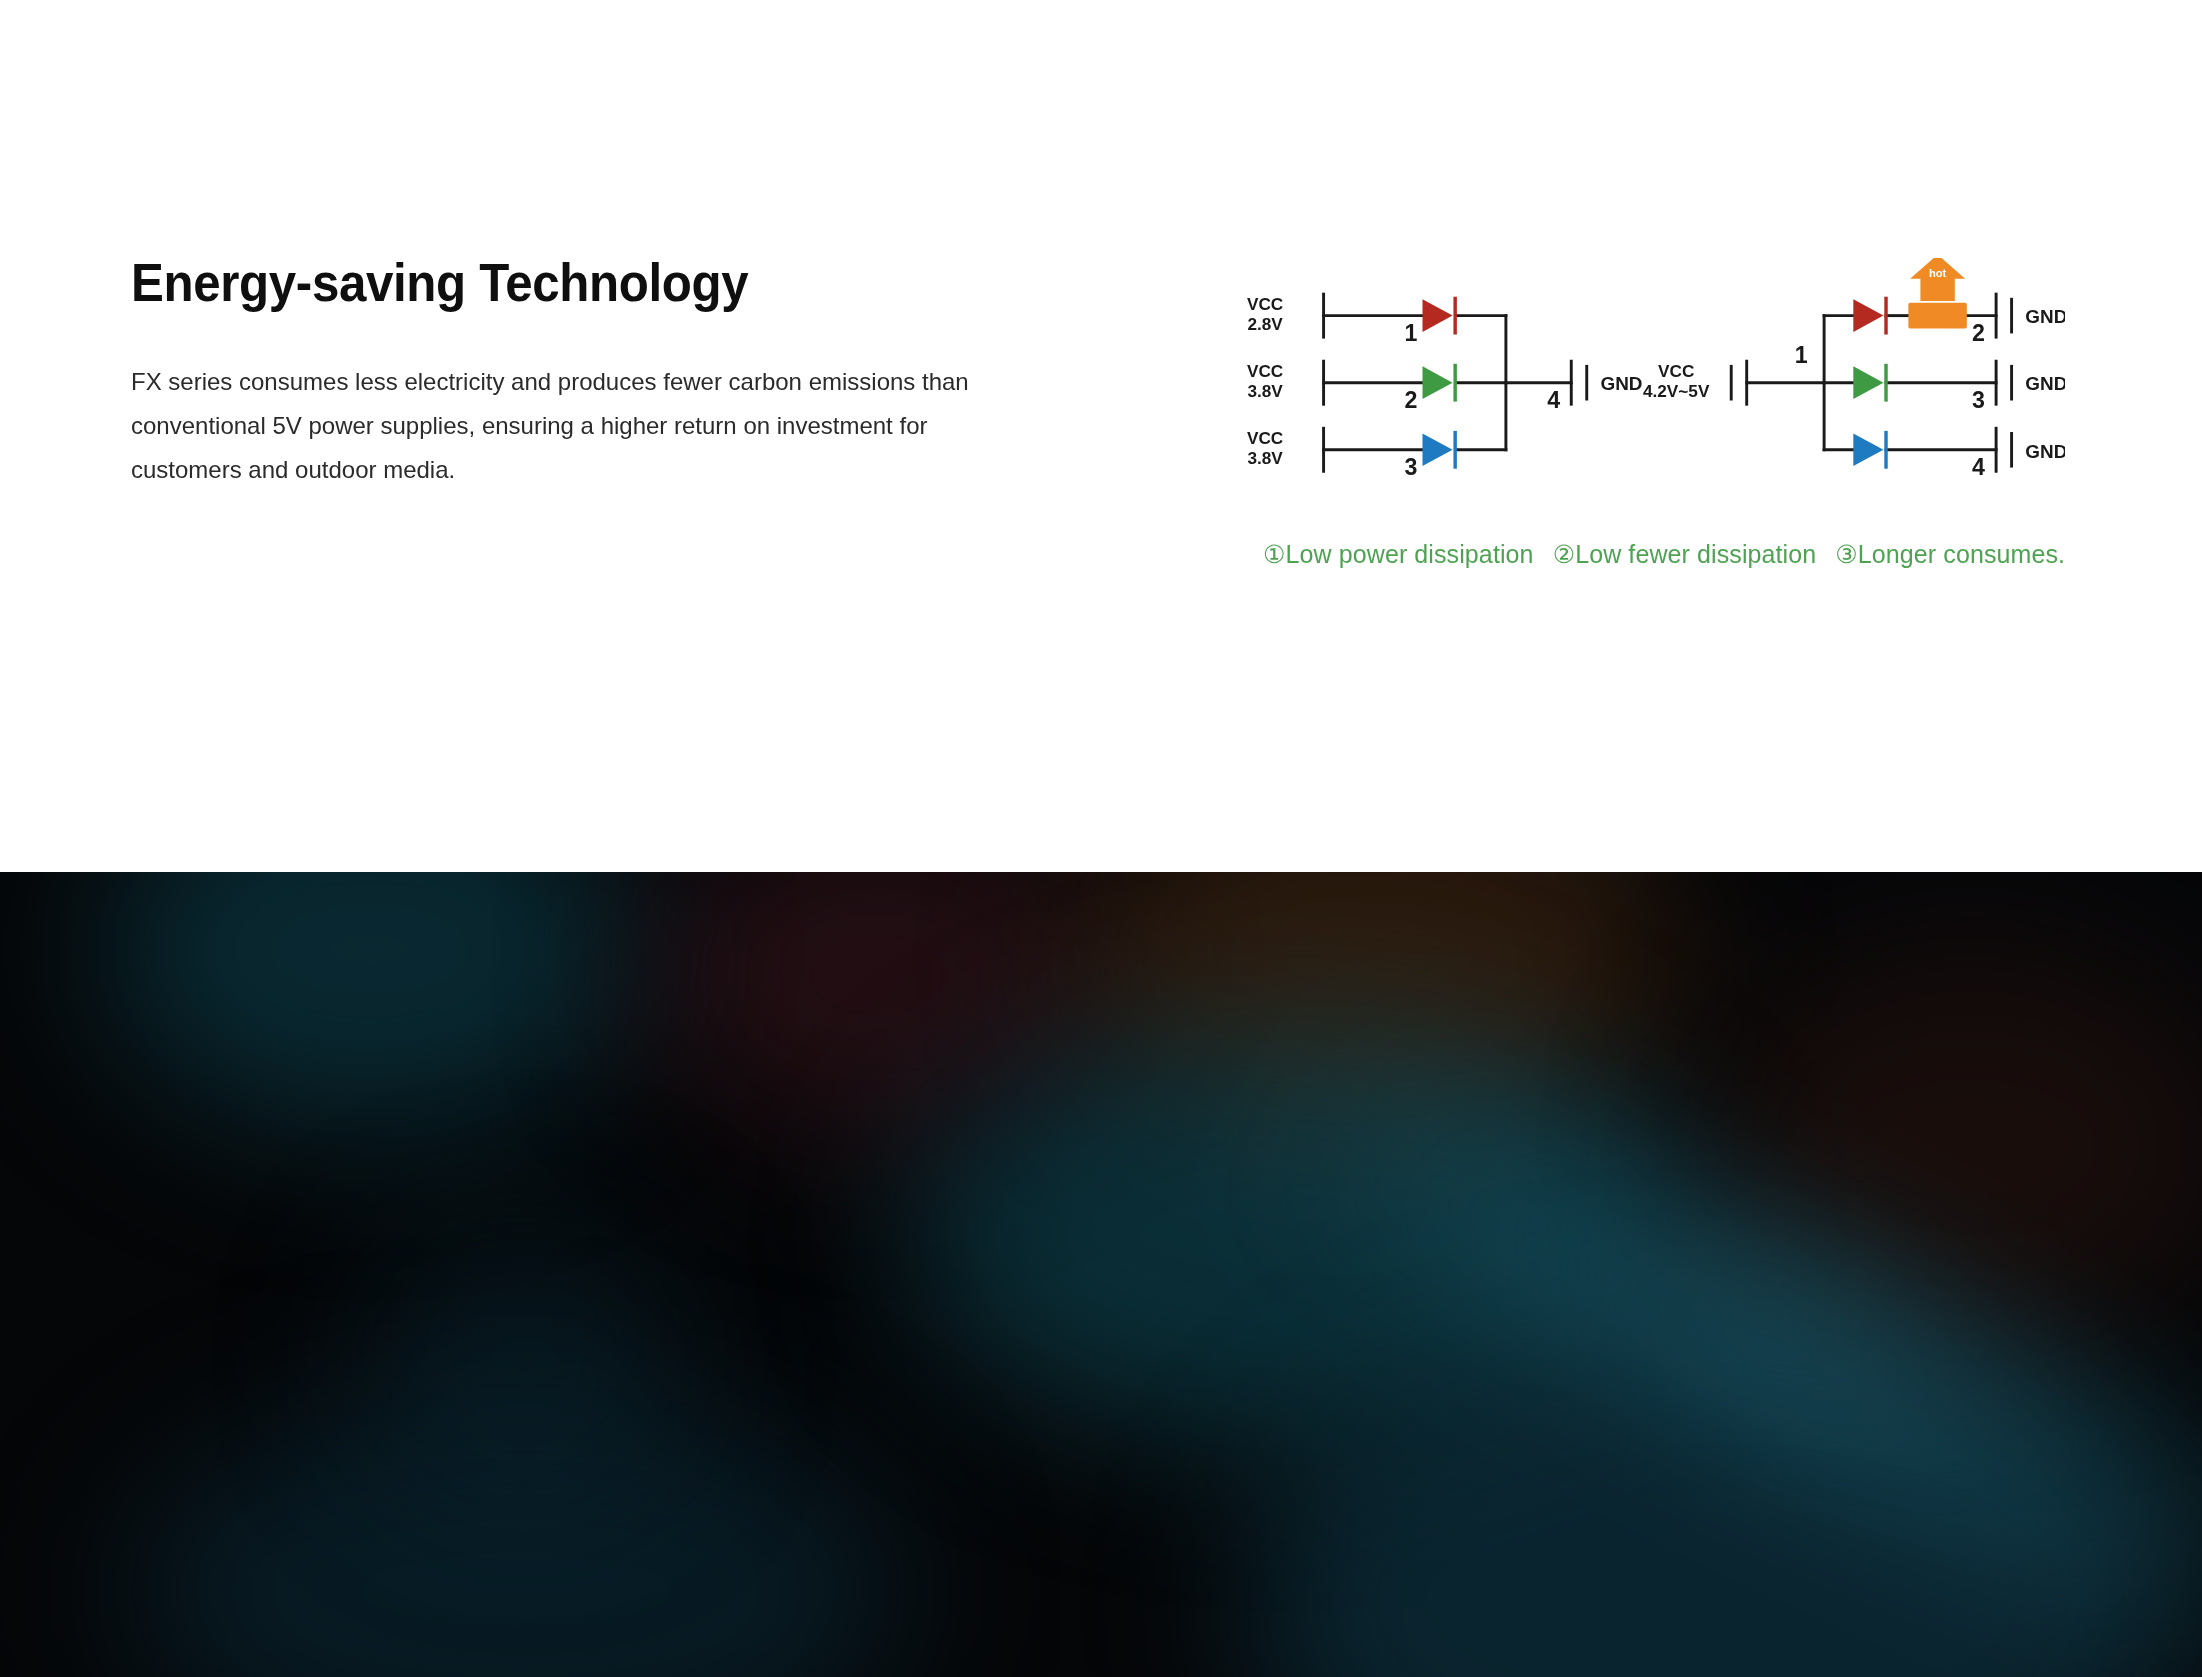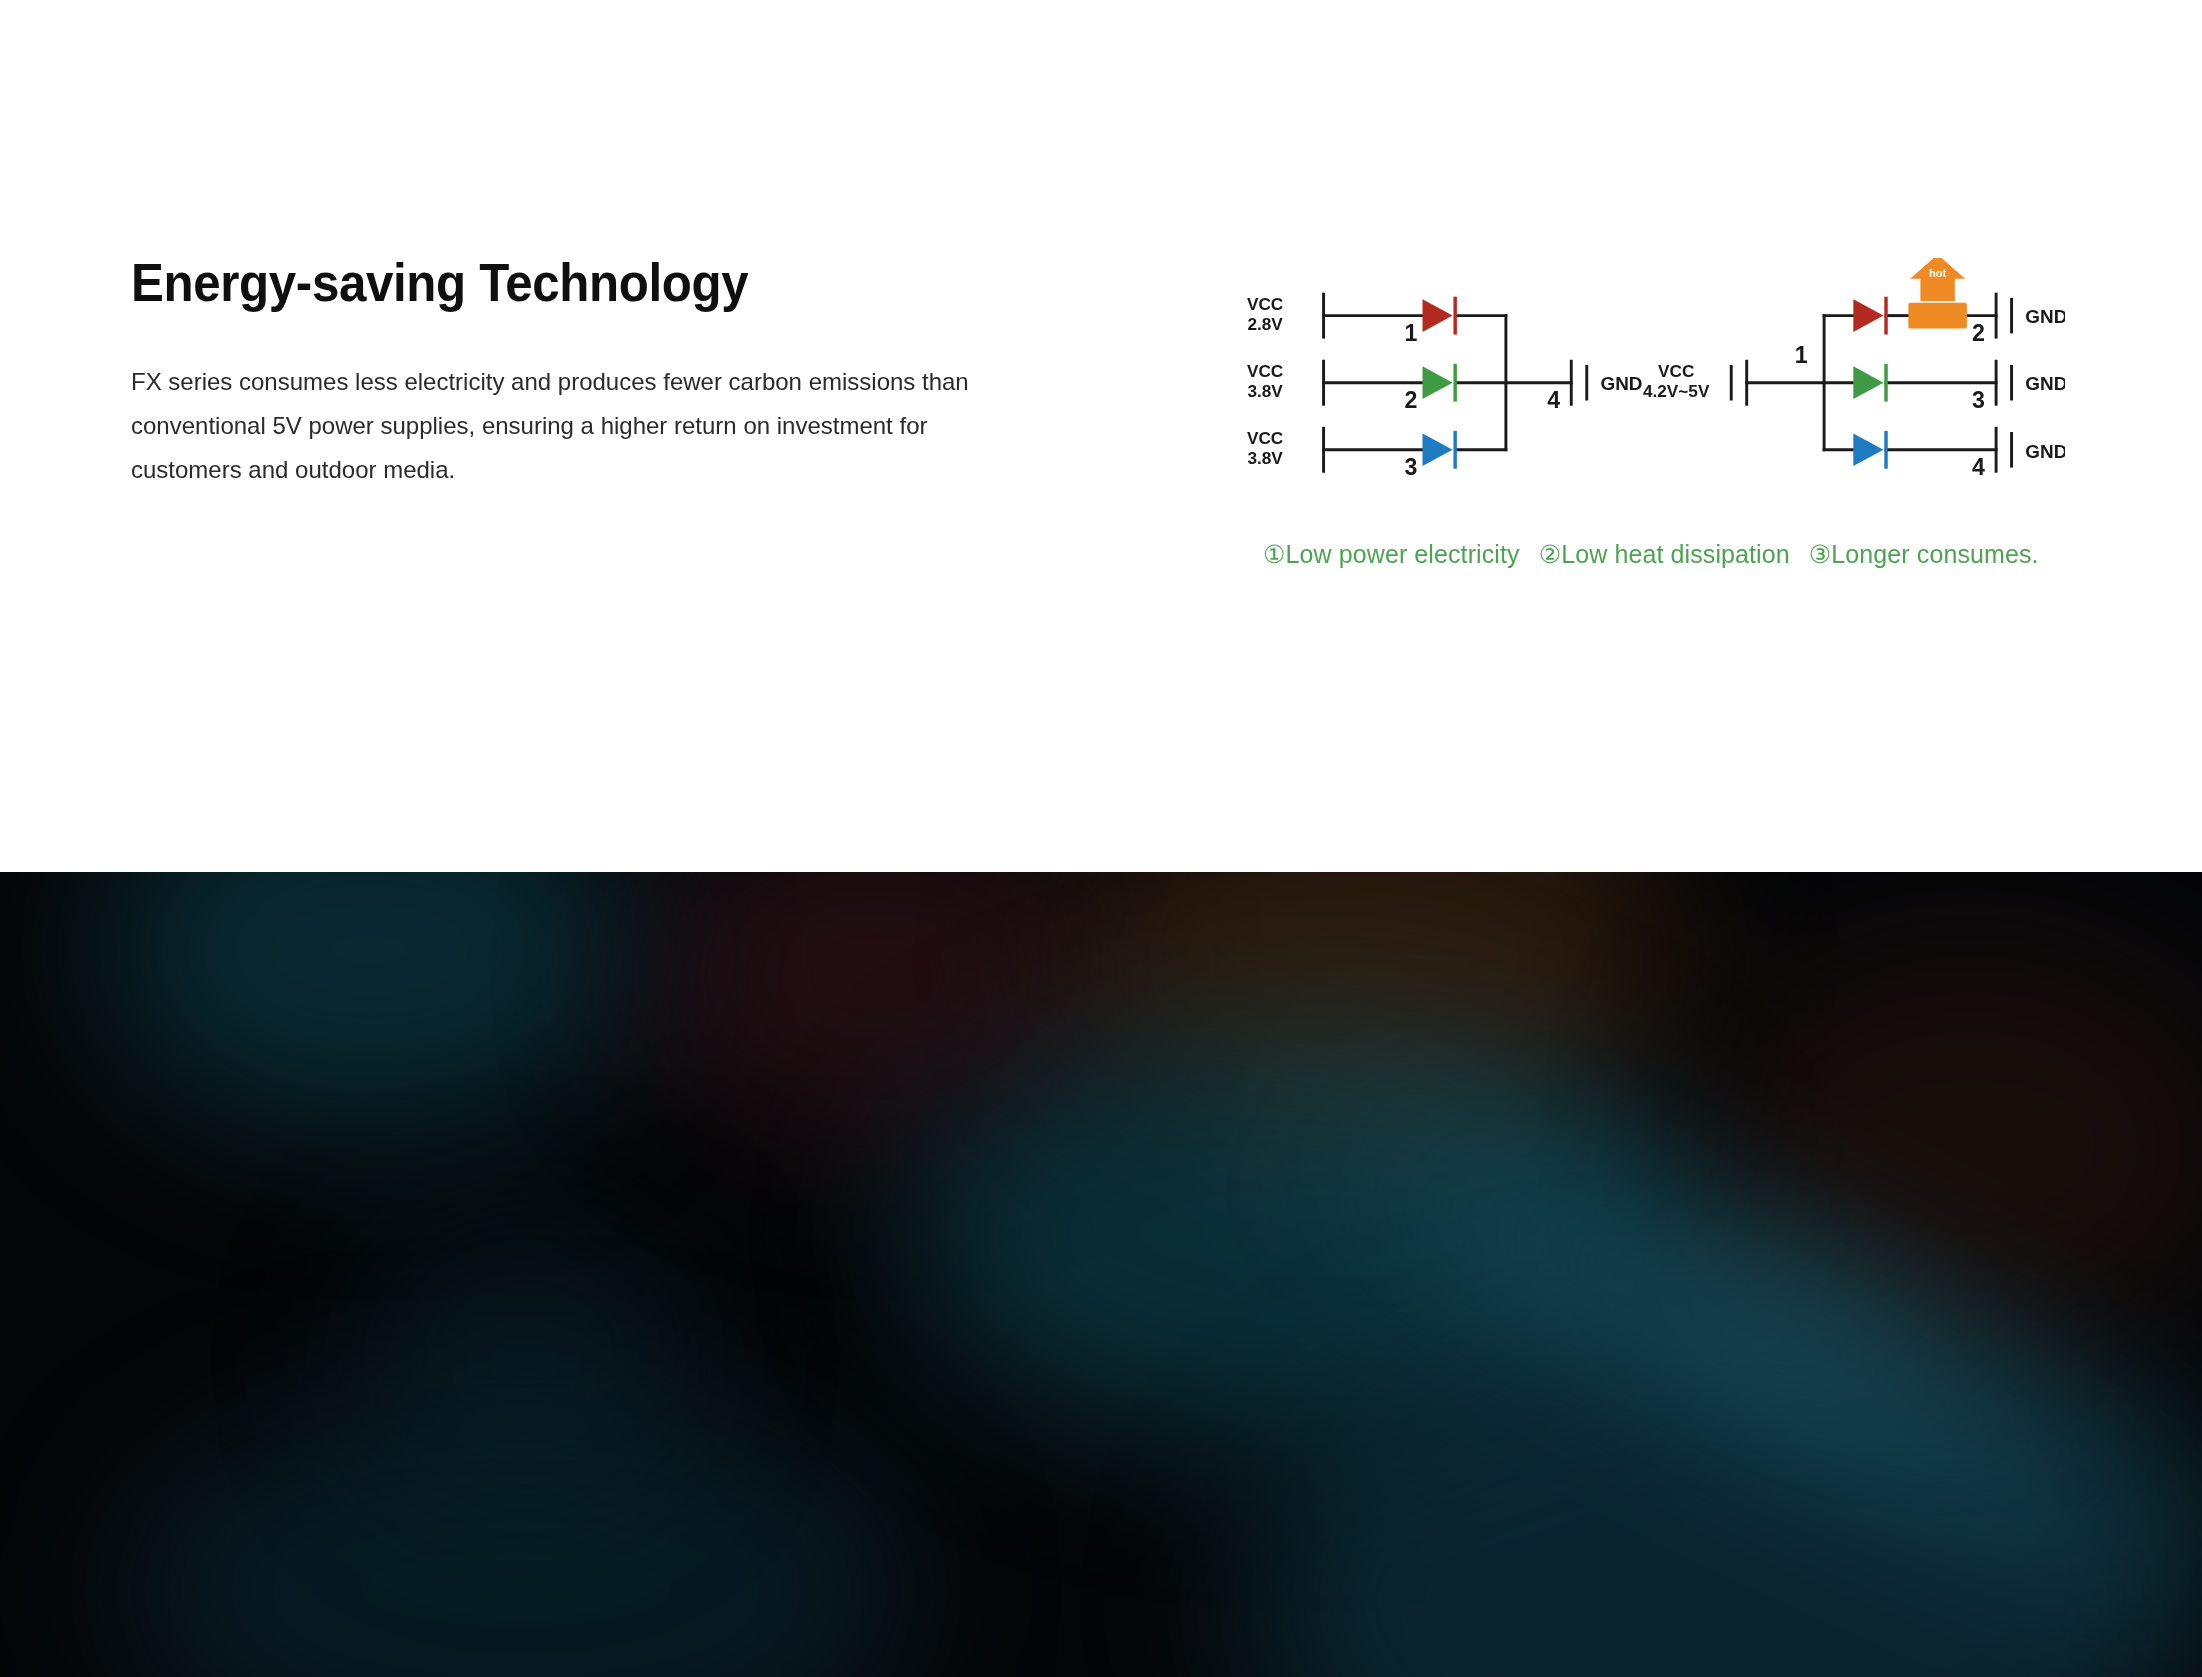--- a/index.html
+++ b/index.html
@@ -191,22 +191,22 @@
         <text x="872" y="174" font-size="27" font-weight="700">3</text>
         <text x="872" y="252" font-size="27" font-weight="700">4</text>
         <text x="934" y="76" font-size="22" font-weight="700">GND</text>
         <text x="934" y="154" font-size="22" font-weight="700">GND</text>
         <text x="934" y="232" font-size="22" font-weight="700">GND</text>
       </g>
     </svg>
   </div>
 
   <div class="caption-green">
-    <span class="cap-seg">①Low power electricity</span>
-    <span class="cap-seg">②Low heat dissipation</span>
+    <span class="cap-seg">①Low power dissipation</span>
+    <span class="cap-seg">②Low fewer dissipation</span>
     <span class="cap-seg">③Longer consumes.</span>
   </div>
 </section>
 
 <section id="section-heat">
 
   <div class="glow g1"></div>
   <div class="glow g2"></div>
   <div class="glow g3"></div>
   <div class="glow g4"></div>

